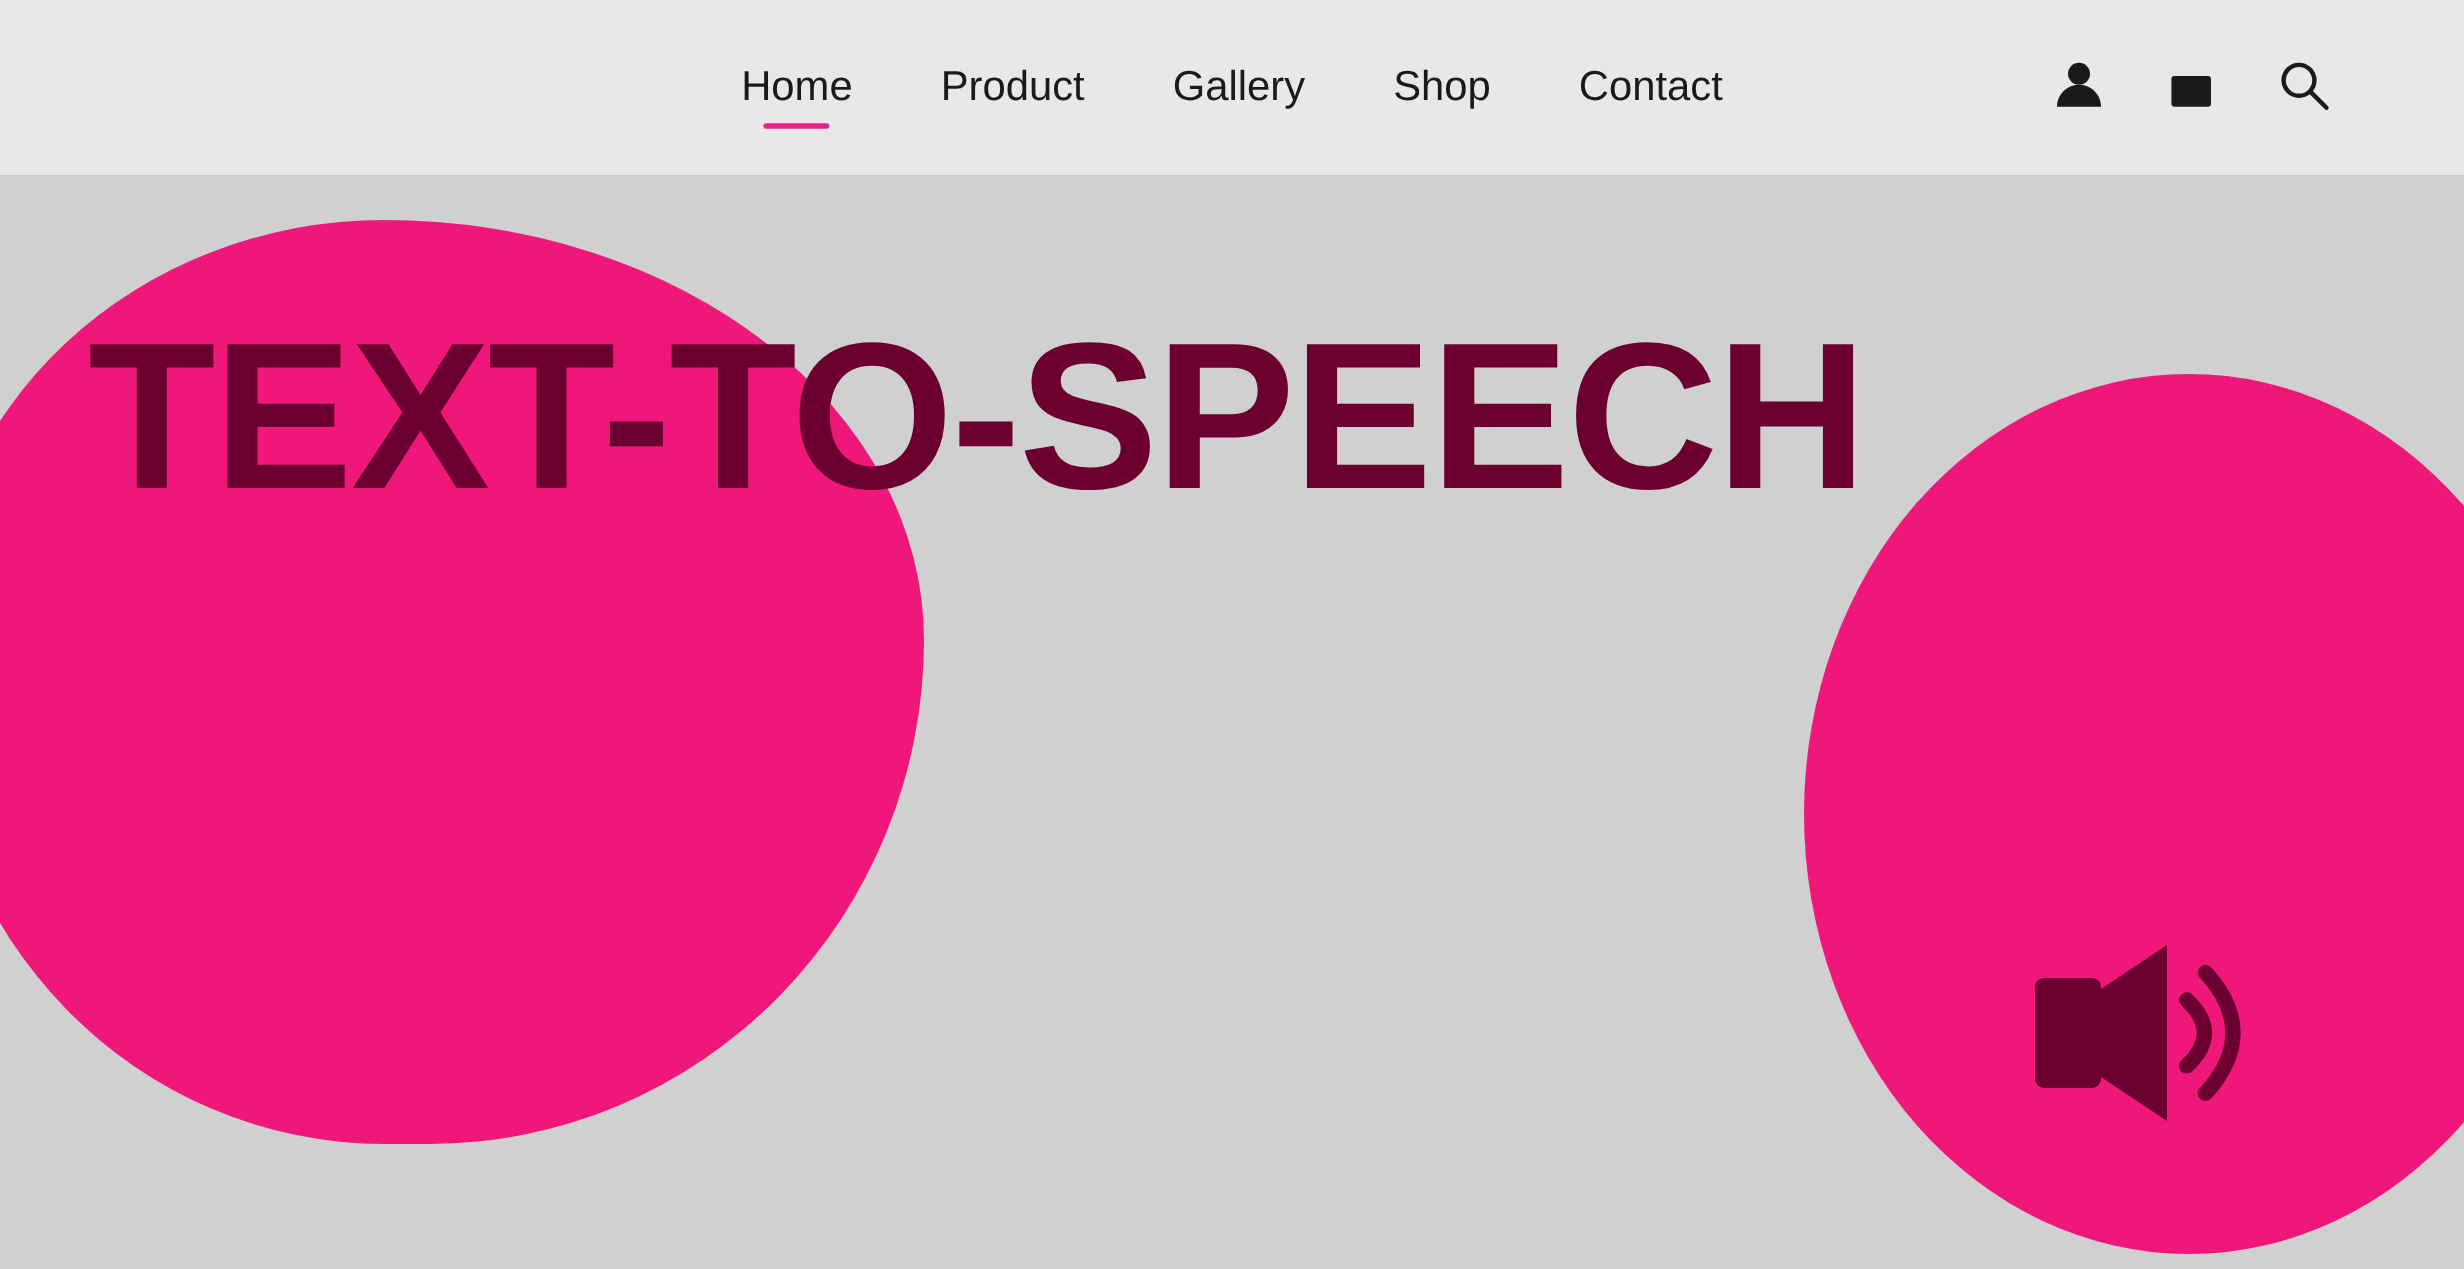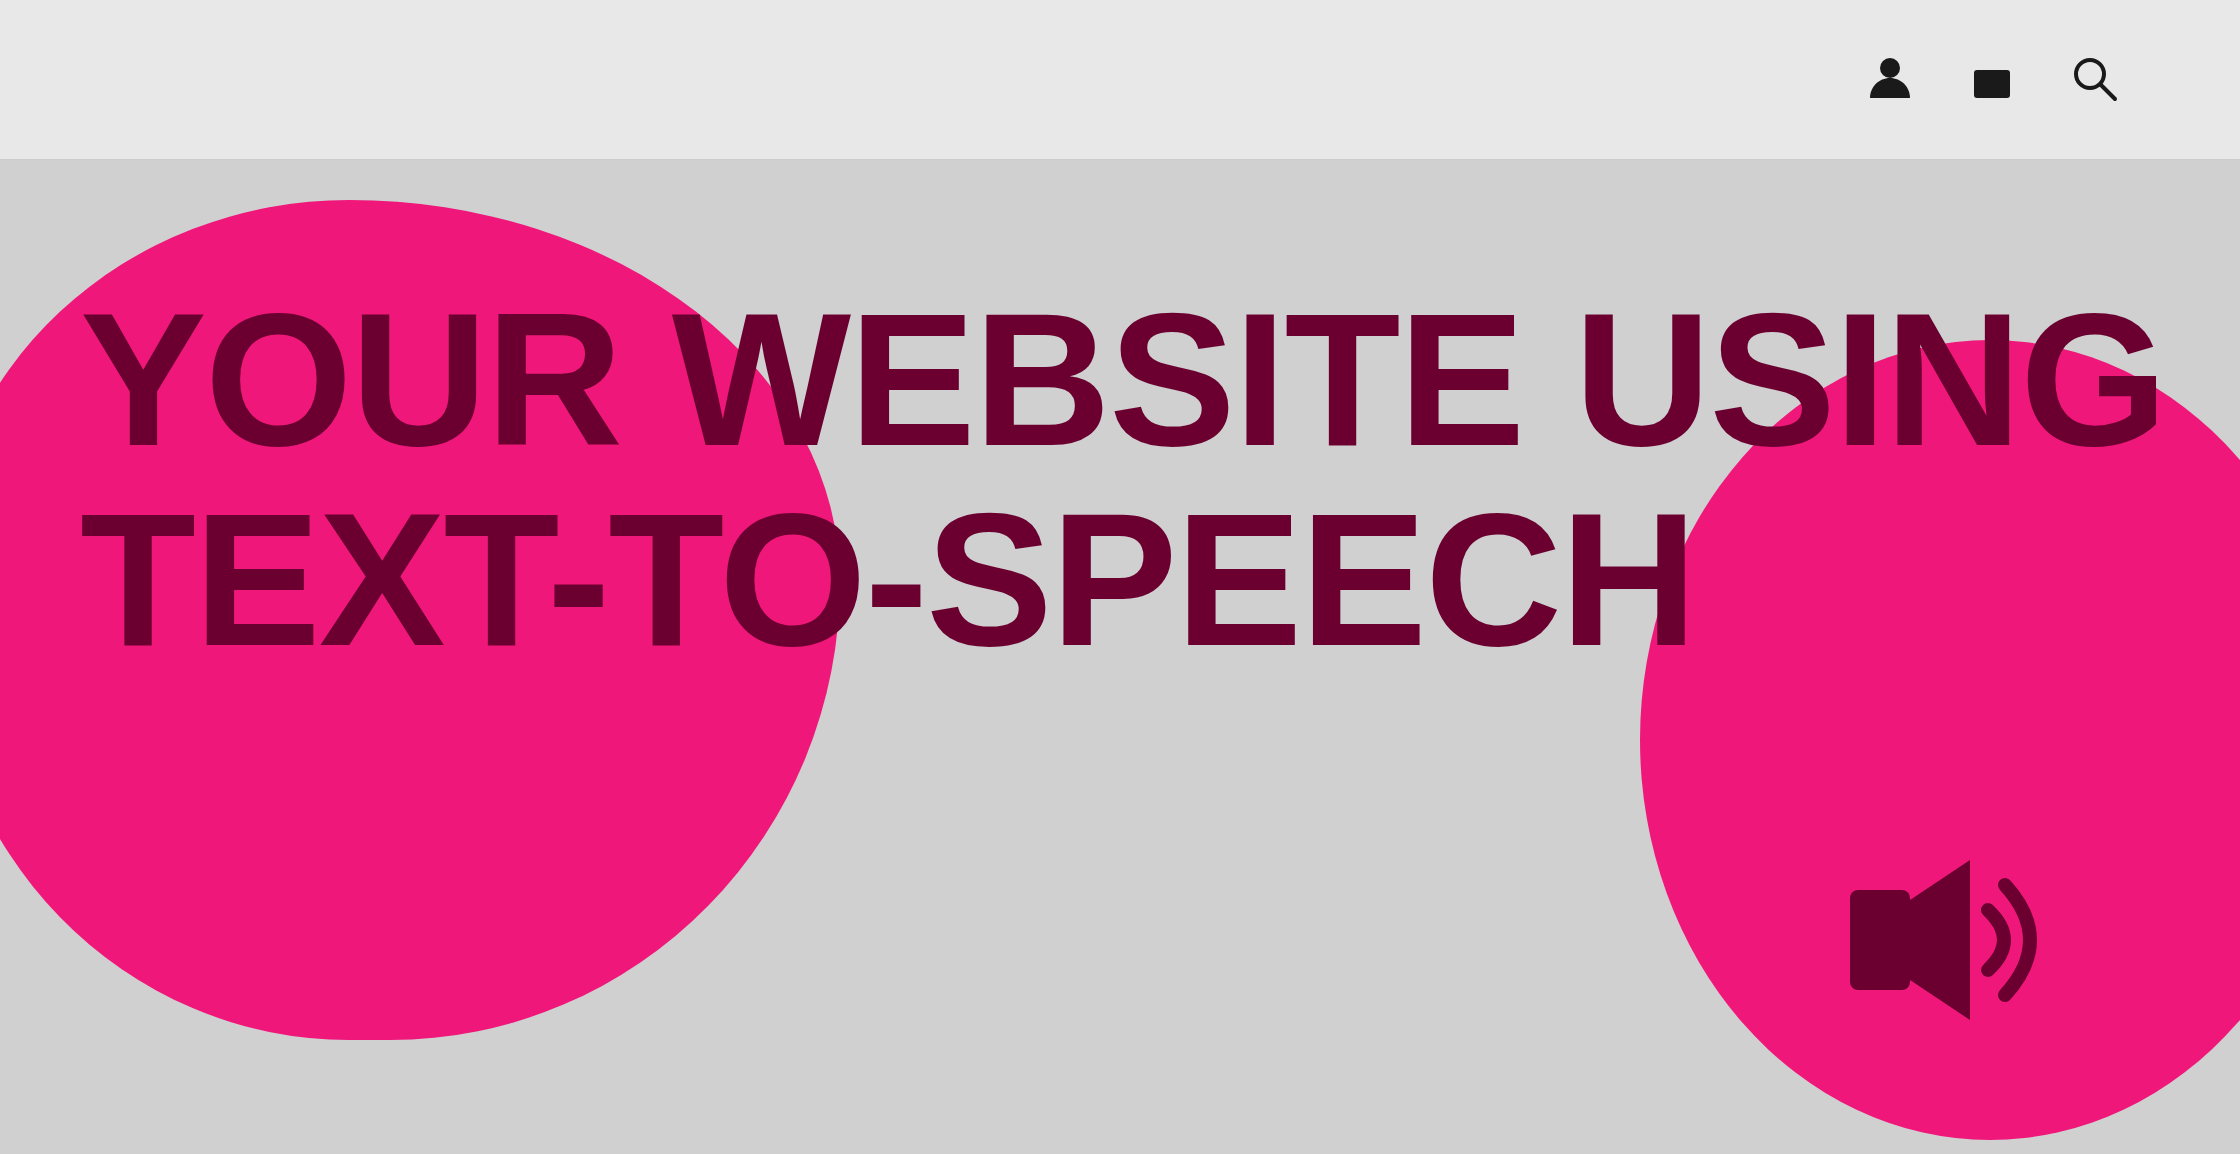--- a/index.html
+++ b/index.html
@@ -134,20 +134,27 @@
 
     .speaker-icon svg {
       width: 300px;
       height: 260px;
     }
   </style>
 </head>
 <body>
 
 <header class="header">
+  <nav class="nav">
+    <a class="nav-item active">Home</a>
+    <a class="nav-item">Product</a>
+    <a class="nav-item">Gallery</a>
+    <a class="nav-item">Shop</a>
+    <a class="nav-item">Contact</a>
+  </nav>
 
   <div class="header-icons">
     <span class="icon-btn user-icon">
       <svg viewBox="0 0 52 52" fill="none" xmlns="http://www.w3.org/2000/svg">
         <circle cx="26" cy="16" r="10" fill="#1a1a1a"></circle>
         <path d="M6 46c0-11.046 8.954-20 20-20s20 8.954 20 20" fill="#1a1a1a"></path>
       </svg>
     </span>
     <span class="icon-btn bag-icon">
       <svg viewBox="0 0 52 52" fill="none" xmlns="http://www.w3.org/2000/svg">
@@ -164,21 +171,20 @@
   </div>
 </header>
 
 <section class="hero">
 
   <div class="blob-left"></div>
 
   <div class="blob-right"></div>
 
   <div class="hero-text">
-    <div class="hero-headline">YOUR WEBSITE USING</div>
     <div class="hero-headline">TEXT-TO-SPEECH</div>
   </div>
 
   <div class="speaker-icon">
     <svg viewBox="0 0 300 260" fill="none" xmlns="http://www.w3.org/2000/svg">
 
       <rect x="110" y="80" width="60" height="100" rx="8" fill="#6b0030"></rect>
 
       <path d="M170 90 L230 50 L230 210 L170 170 Z" fill="#6b0030"></path>
 

